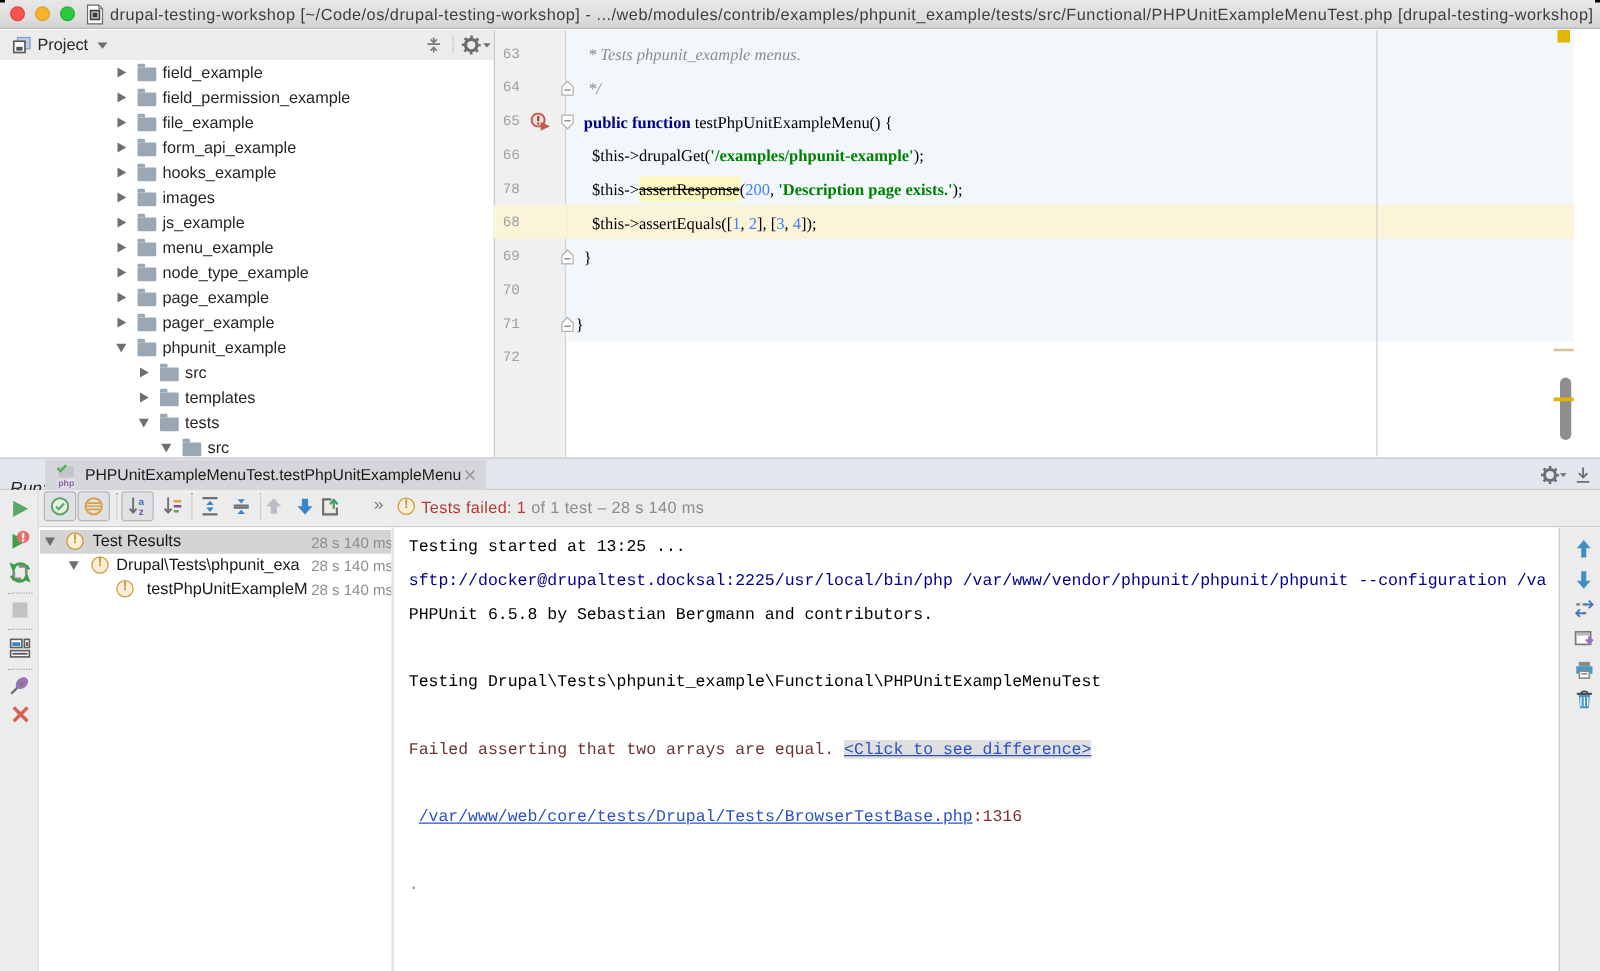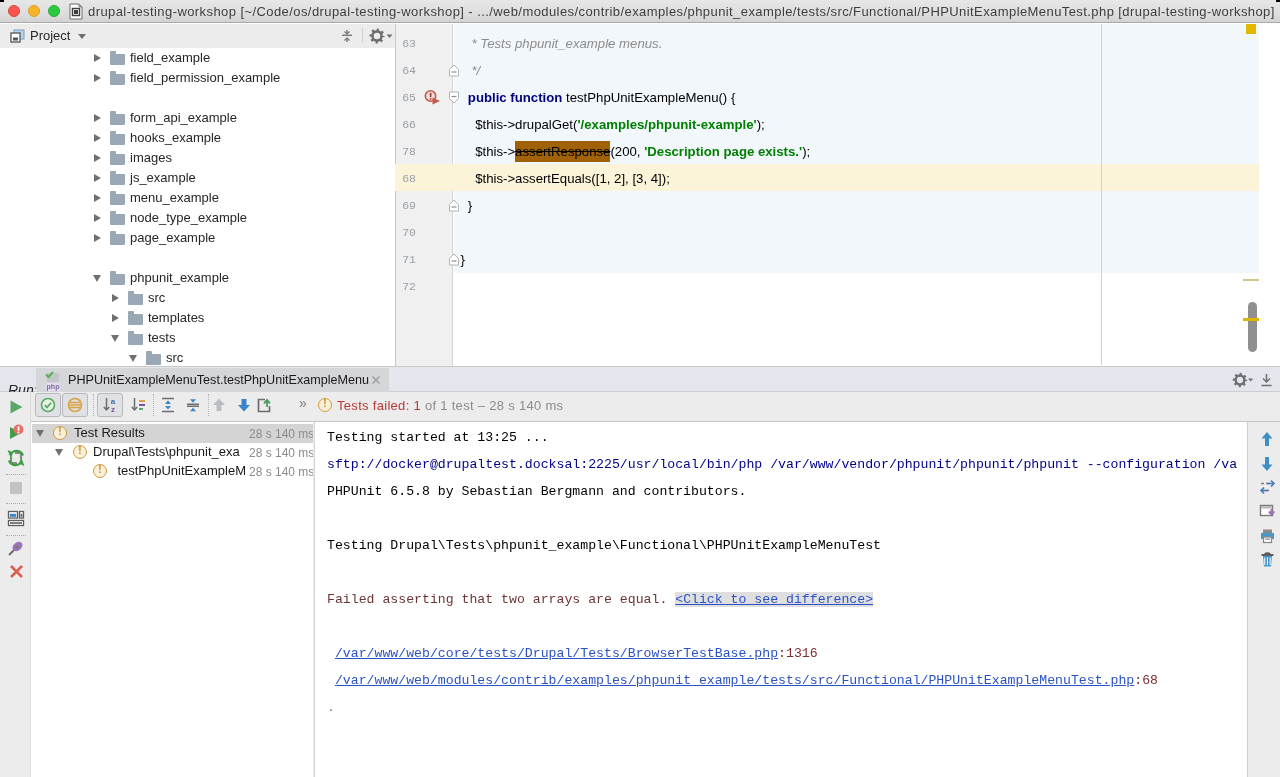--- a/index.html
+++ b/index.html
@@ -17,26 +17,26 @@
 .tlabel { position:absolute; top:2px; font-size:13px; color:#262626; white-space:nowrap; }
 .arr-r { position:absolute; width:0; height:0; border-left:7px solid #6f6f6f; border-top:4.5px solid transparent; border-bottom:4.5px solid transparent; }
 .arr-d { position:absolute; width:0; height:0; border-top:7px solid #6f6f6f; border-left:4.5px solid transparent; border-right:4.5px solid transparent; }
 .folder { position:absolute; width:15px; height:11px; background:#9aa7b4; border-radius:1px; }
 .folder:before { content:""; position:absolute; left:0; top:-2.5px; width:6px; height:3px; background:#9aa7b4; border-radius:1px 1px 0 0; }
 #editor { position:absolute; left:395px; top:24px; width:864px; height:352px; background:#fff; }
 #bluebg { position:absolute; left:59px; top:0; width:805px; height:248.5px; background:#f2f7fc; }
 #gutter { position:absolute; left:0; top:0; width:58px; height:342px; background:#f0f0f0; border-right:1px solid #d4d4d4; }
 .caretrow { position:absolute; background:#fcf4d9; }
 .lnum { position:absolute; left:0; width:21px; text-align:right; font-family:"Liberation Mono",monospace; font-size:11.5px; color:#9aa0a8; line-height:27px; }
-.cl { position:absolute; left:65.5px; font-family:Liberation Sans, sans-serif; font-size:13.2px; line-height:27px; color:#000; white-space:pre; }
+.cl { position:absolute; left:65.5px; font-family:Liberation Serif, serif; font-size:13.2px; line-height:27px; color:#000; white-space:pre; }
 .kw { color:#000080; font-weight:bold; }
 .str { color:#008000; font-weight:bold; }
-.num { color:#000000; }
+.num { color:#3b82f6; }
 .cmt { color:#8c8c8c; font-style:italic; }
-.depr { background:#a16207; text-decoration:line-through; padding:3px 0; }
+.depr { background:#fef9c3; text-decoration:line-through; padding:3px 0; }
 #marginline { position:absolute; left:706px; top:0; width:1px; height:341px; background:#d0d0d0; }
 .fold { position:absolute; left:52.5px; width:12px; height:13px; }
 #runpanel { position:absolute; left:0; top:366px; width:1280px; height:411px; }
 #tabbar { position:absolute; left:0; top:0; width:1280px; height:26px; background:#e4e6ee; border-top:1px solid #c9c9c9; border-bottom:1px solid #cdced2; }
 #runtab { position:absolute; left:36px; top:1px; width:353px; height:24px; background:#d5d6d9; }
 #toolbar { position:absolute; left:27px; top:26px; width:1253px; height:30px; background:#ececec; border-bottom:1px solid #c4c4c4; }
 .tbtn { position:absolute; top:1px; width:26px; height:24px; background:#dfe1e5; border:1px solid #b6b8bc; border-radius:3px; }
 #runcontent { position:absolute; left:0; top:56px; width:1280px; height:355px; background:#fff; }
 #leftcol { position:absolute; left:0; top:-30px; width:31px; height:385px; background:#ececec; border-right:1px solid #dcdcdc; }
 #testtree { position:absolute; left:32px; top:0; width:281px; height:356px; background:#fff; }
@@ -102,20 +102,25 @@
     <div class="trow" style="top:24px;">
         <div class="arr-r" style="left:94px; top:5.5px;"></div>
         <div class="folder" style="left:110px; top:5.5px;"></div>
         <span class="tlabel" style="left:130px;">field_example</span>
       </div>
     <div class="trow" style="top:44px;">
         <div class="arr-r" style="left:94px; top:5.5px;"></div>
         <div class="folder" style="left:110px; top:5.5px;"></div>
         <span class="tlabel" style="left:130px;">field_permission_example</span>
       </div>
+    <div class="trow" style="top:64px;">
+        <div class="arr-r" style="left:94px; top:5.5px;"></div>
+        <div class="folder" style="left:110px; top:5.5px;"></div>
+        <span class="tlabel" style="left:130px;">file_example</span>
+      </div>
     <div class="trow" style="top:84px;">
         <div class="arr-r" style="left:94px; top:5.5px;"></div>
         <div class="folder" style="left:110px; top:5.5px;"></div>
         <span class="tlabel" style="left:130px;">form_api_example</span>
       </div>
     <div class="trow" style="top:104px;">
         <div class="arr-r" style="left:94px; top:5.5px;"></div>
         <div class="folder" style="left:110px; top:5.5px;"></div>
         <span class="tlabel" style="left:130px;">hooks_example</span>
       </div>
@@ -136,20 +141,25 @@
       </div>
     <div class="trow" style="top:184px;">
         <div class="arr-r" style="left:94px; top:5.5px;"></div>
         <div class="folder" style="left:110px; top:5.5px;"></div>
         <span class="tlabel" style="left:130px;text-align:center;">node_type_example</span>
       </div>
     <div class="trow" style="top:204px;">
         <div class="arr-r" style="left:94px; top:5.5px;"></div>
         <div class="folder" style="left:110px; top:5.5px;"></div>
         <span class="tlabel" style="left:130px;">page_example</span>
+      </div>
+    <div class="trow" style="top:224px;">
+        <div class="arr-r" style="left:94px; top:5.5px;"></div>
+        <div class="folder" style="left:110px; top:5.5px;"></div>
+        <span class="tlabel" style="left:130px;">pager_example</span>
       </div>
     <div class="trow" style="top:244px;">
         <div class="arr-d" style="left:93px; top:7px;"></div>
         <div class="folder" style="left:110px; top:5.5px;"></div>
         <span class="tlabel" style="left:130px;">phpunit_example</span>
       </div>
     <div class="trow" style="top:264px;">
         <div class="arr-r" style="left:112px; top:5.5px;"></div>
         <div class="folder" style="left:128px; top:5.5px;"></div>
         <span class="tlabel" style="left:148px;">src</span>
@@ -366,21 +376,20 @@
         </div>
       </div>
       <div id="treesplit"></div>
       <div id="console">
         <div class="con" style="left:12px; top:2px;"><span>Testing started at 13:25 ...</span></div>
         <div class="con" style="left:12px; top:29px;"><span class="navy">sftp://docker@drupaltest.docksal:2225/usr/local/bin/php /var/www/vendor/phpunit/phpunit/phpunit --configuration /va</span></div>
         <div class="con" style="left:12px; top:56px;"><span>PHPUnit 6.5.8 by Sebastian Bergmann and contributors.</span></div>
         <div class="con" style="left:12px; top:110px;"><span>Testing Drupal\Tests\phpunit_example\Functional\PHPUnitExampleMenuTest</span></div>
         <div class="con" style="left:12px; top:164px;"><span class="fail">Failed asserting that two arrays are equal. </span><span class="lnk" style="background:#dfdfdf;">&lt;Click to see difference&gt;</span></div>
         <div class="con" style="left:12px; top:218px;"> <span class="lnk">/var/www/web/core/tests/Drupal/Tests/BrowserTestBase.php</span><span class="mrn">:1316</span></div>
-        <div class="con" style="left:12px; top:245px;"> <span class="lnk">/var/www/web/modules/contrib/examples/phpunit_example/tests/src/Functional/PHPUnitExampleMenuTest.php</span><span class="mrn">:68</span></div>
         <div class="con" style="left:12px; top:272px;"><span style="color:#8c8c8c;">.</span></div>
         <div class="abs" style="left:932px; top:0; width:33px; height:355px; background:#ececec; border-left:1px solid #cfcfcf;"></div>
         <svg class="abs" style="left:944px; top:9px;" width="16" height="16" viewBox="0 0 16 16">
           <path d="M8 1 L13.5 7.5 H10 V15 H6 V7.5 H2.5 z" fill="#3d8fc4"></path>
         </svg>
         <svg class="abs" style="left:944px; top:34px;" width="16" height="16" viewBox="0 0 16 16">
           <path d="M8 15 L13.5 8.5 H10 V1 H6 V8.5 H2.5 z" fill="#3d8fc4"></path>
         </svg>
         <svg class="abs" style="left:944px; top:57px;" width="17" height="16" viewBox="0 0 17 16">
           <path d="M2 4.5 h3 M7 4.5 h3 M2 11.5 h3 M7 11.5 h3" stroke="#7a7a7a" stroke-width="1.7"></path>

